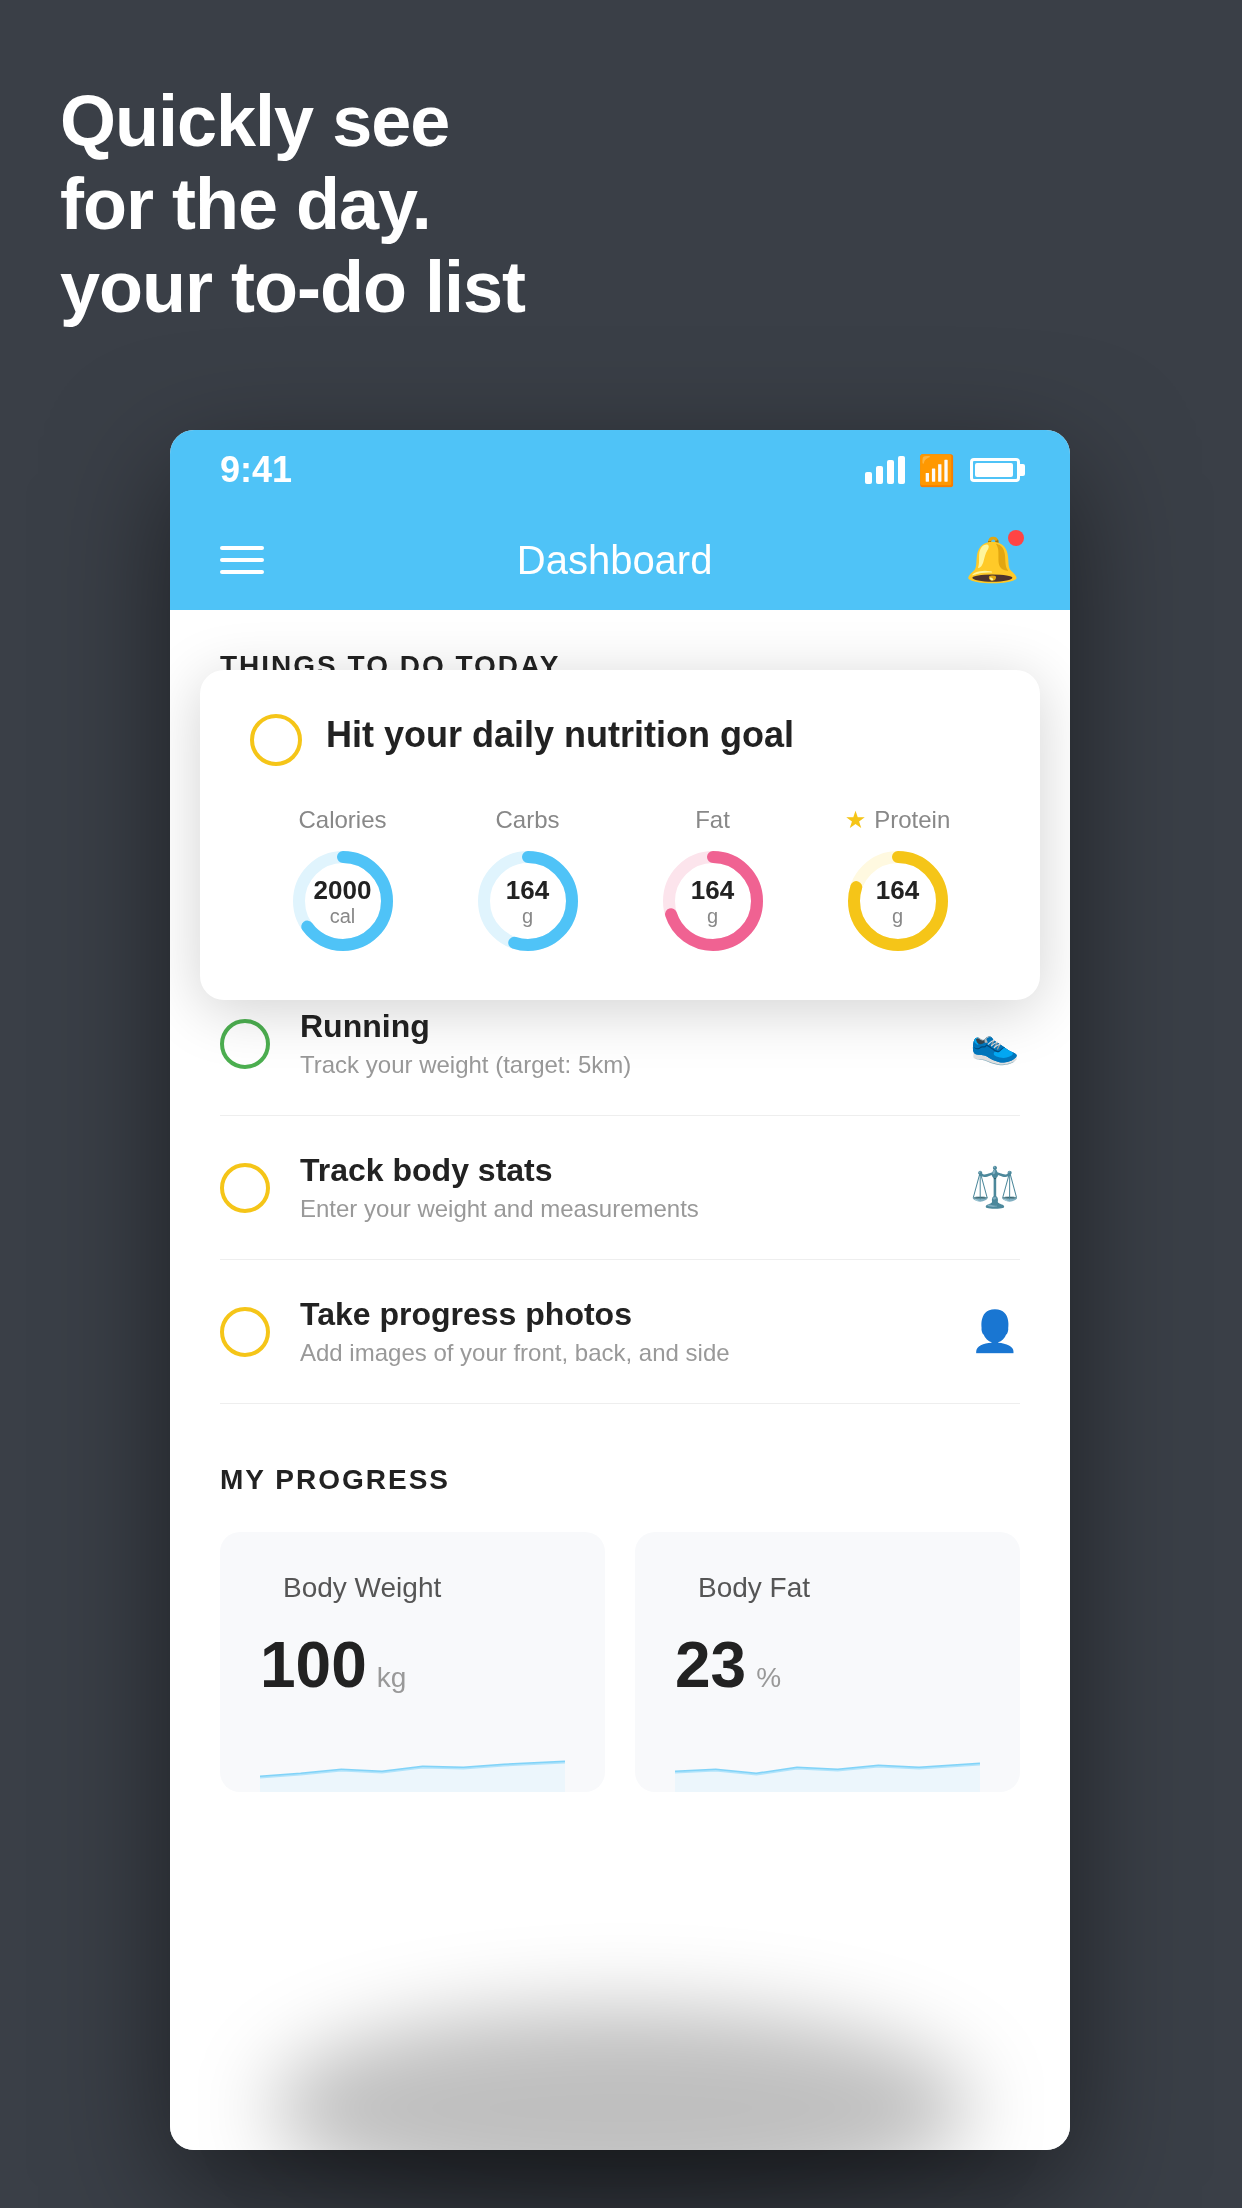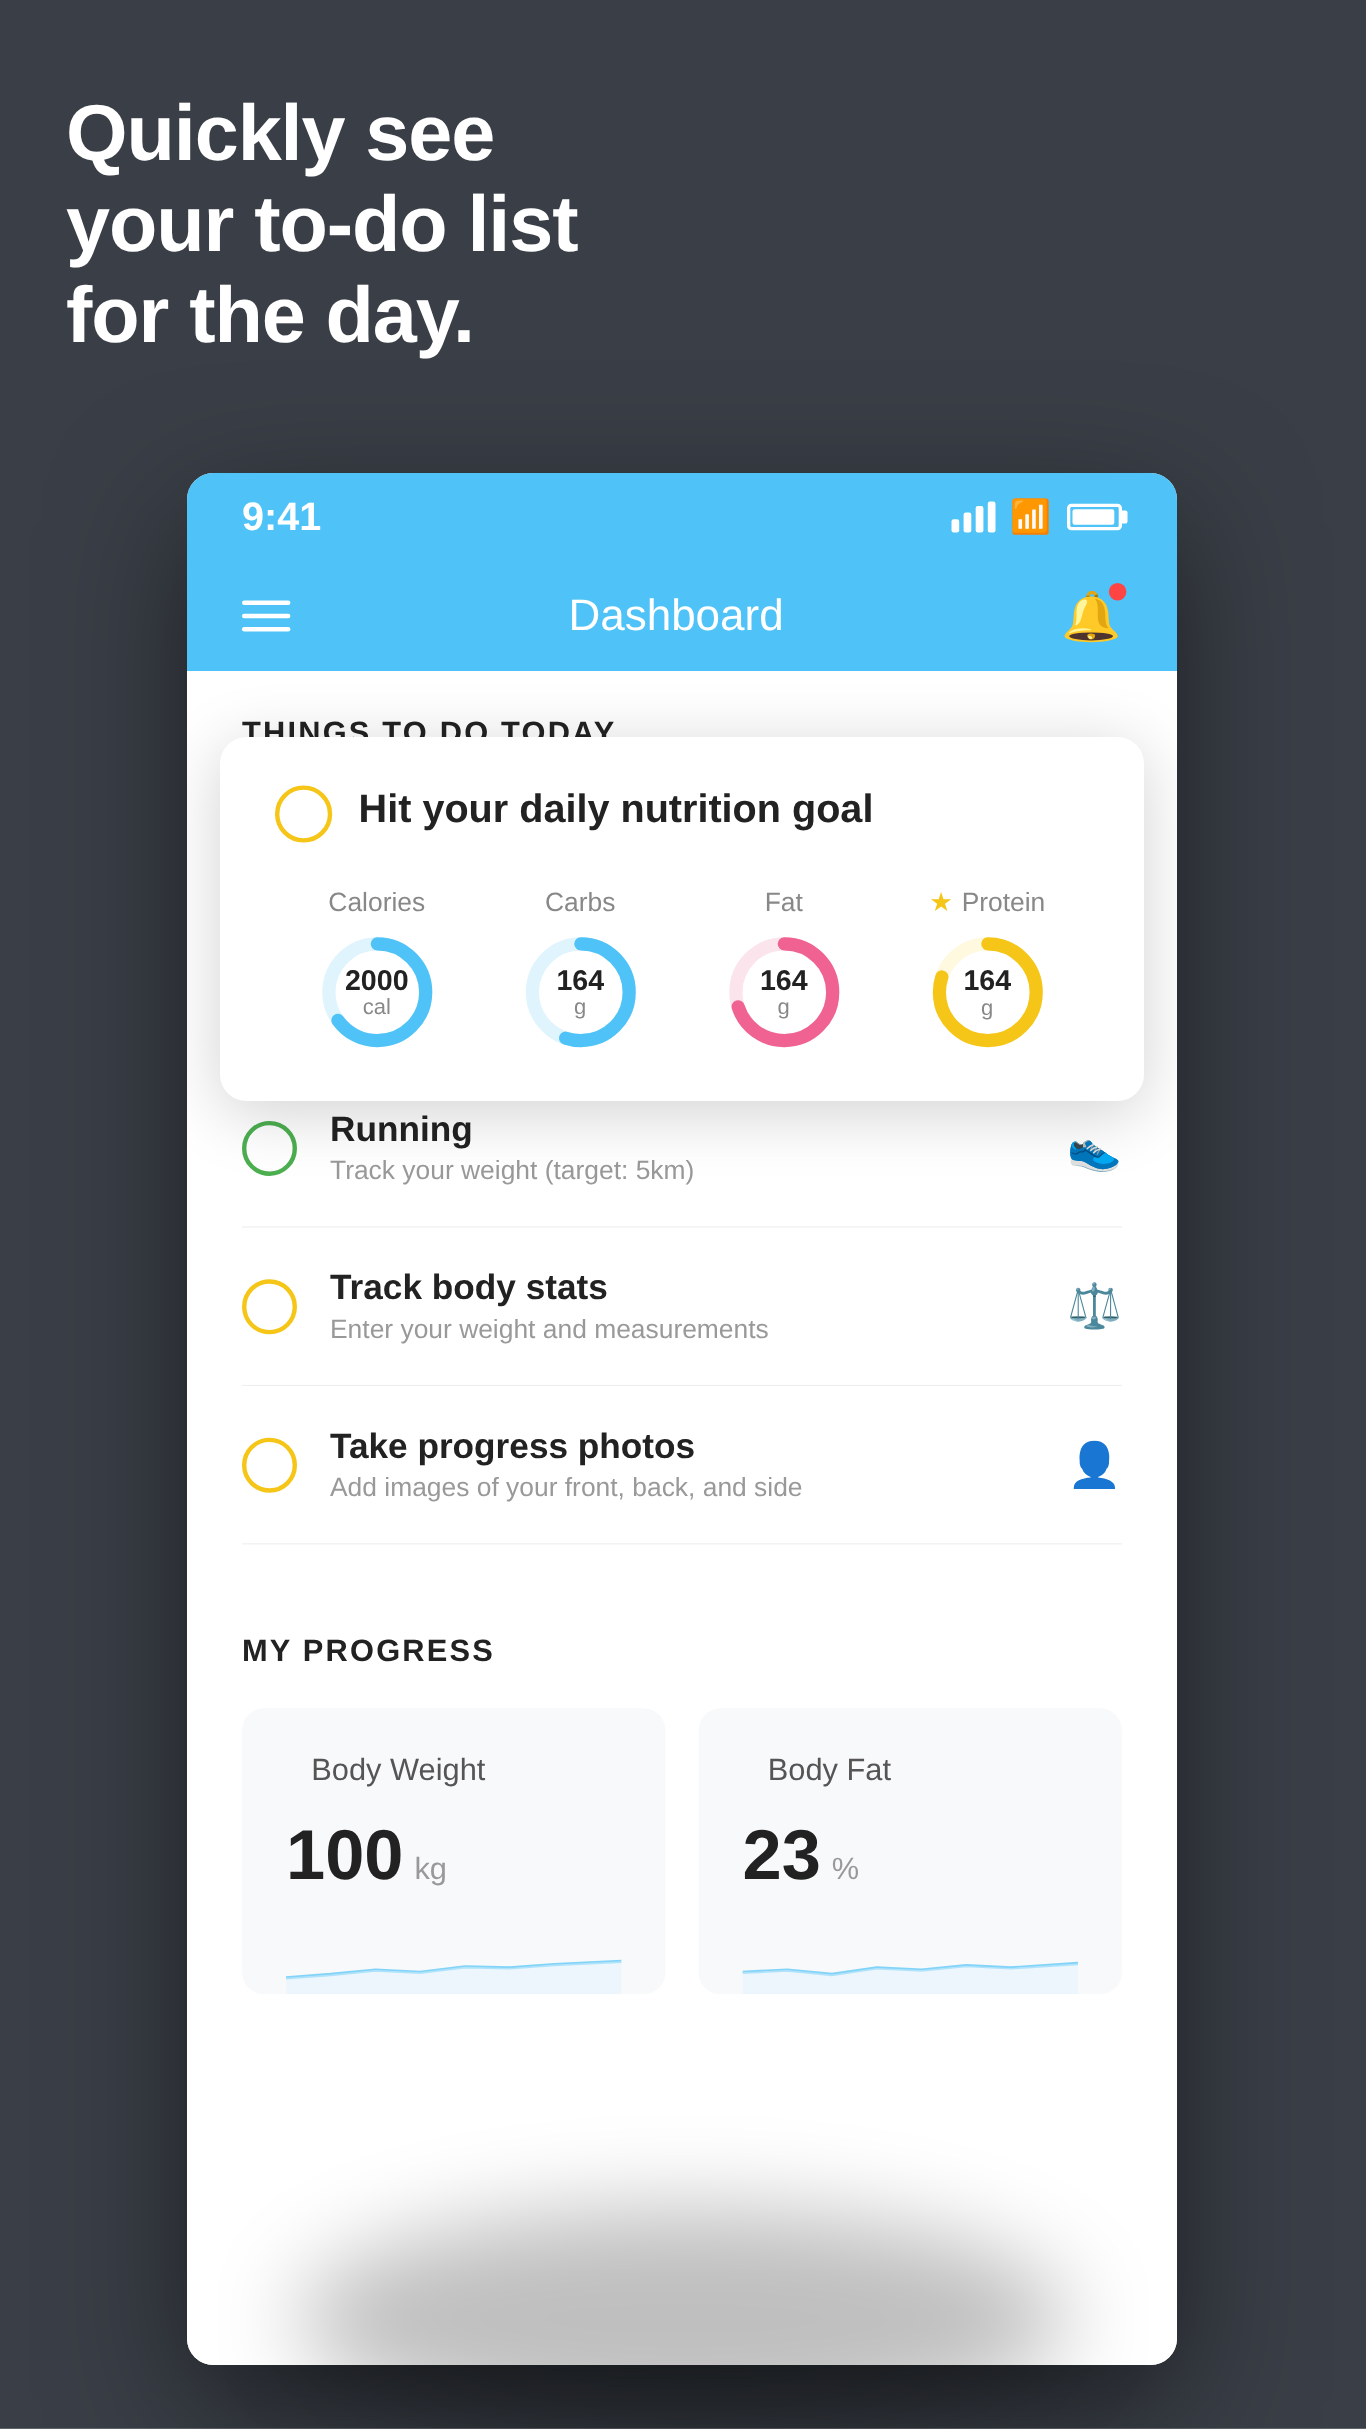--- a/index.html
+++ b/index.html
@@ -285,21 +285,20 @@
     
     .progress-section {
       padding: 60px 50px 40px;
     }
     .progress-header {
       font-size: 28px;
       font-weight: 800;
       letter-spacing: 2px;
       color: #222;
       margin-bottom: 36px;
-      margin-top: 21px;
     }
     .progress-cards {
       display: flex;
       gap: 30px;
     }
     .progress-card {
       flex: 1;
       background: #f8f9fb;
       border-radius: 20px;
       padding: 40px 40px 0;
@@ -347,22 +346,22 @@
       background: rgba(0,0,0,0.25);
       border-radius: 50%;
       filter: blur(40px);
     }
   </style>
 </head>
 <body>
 
 <div class="hero-text">
   <div>Quickly see</div>
+  <div>for the day.</div>
   <div>your to-do list</div>
-  <div>for the day.</div>
 </div>
 
 <div class="phone">
 
   <div class="status-bar">
     <span class="status-time">9:41</span>
     <div class="status-icons">
       <div class="signal-bars">
         <div class="signal-bar" style="height:12px;"></div>
         <div class="signal-bar" style="height:18px;"></div>

